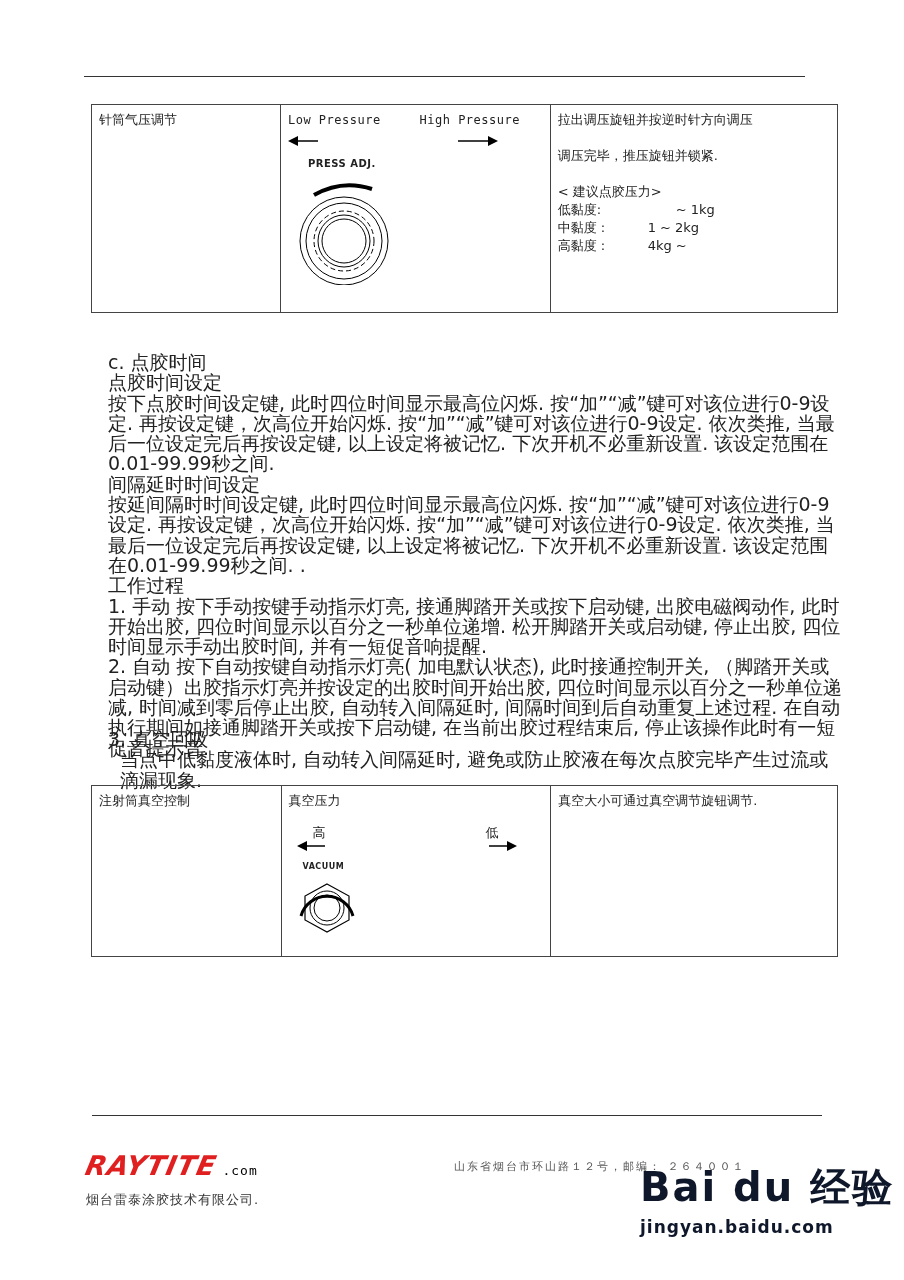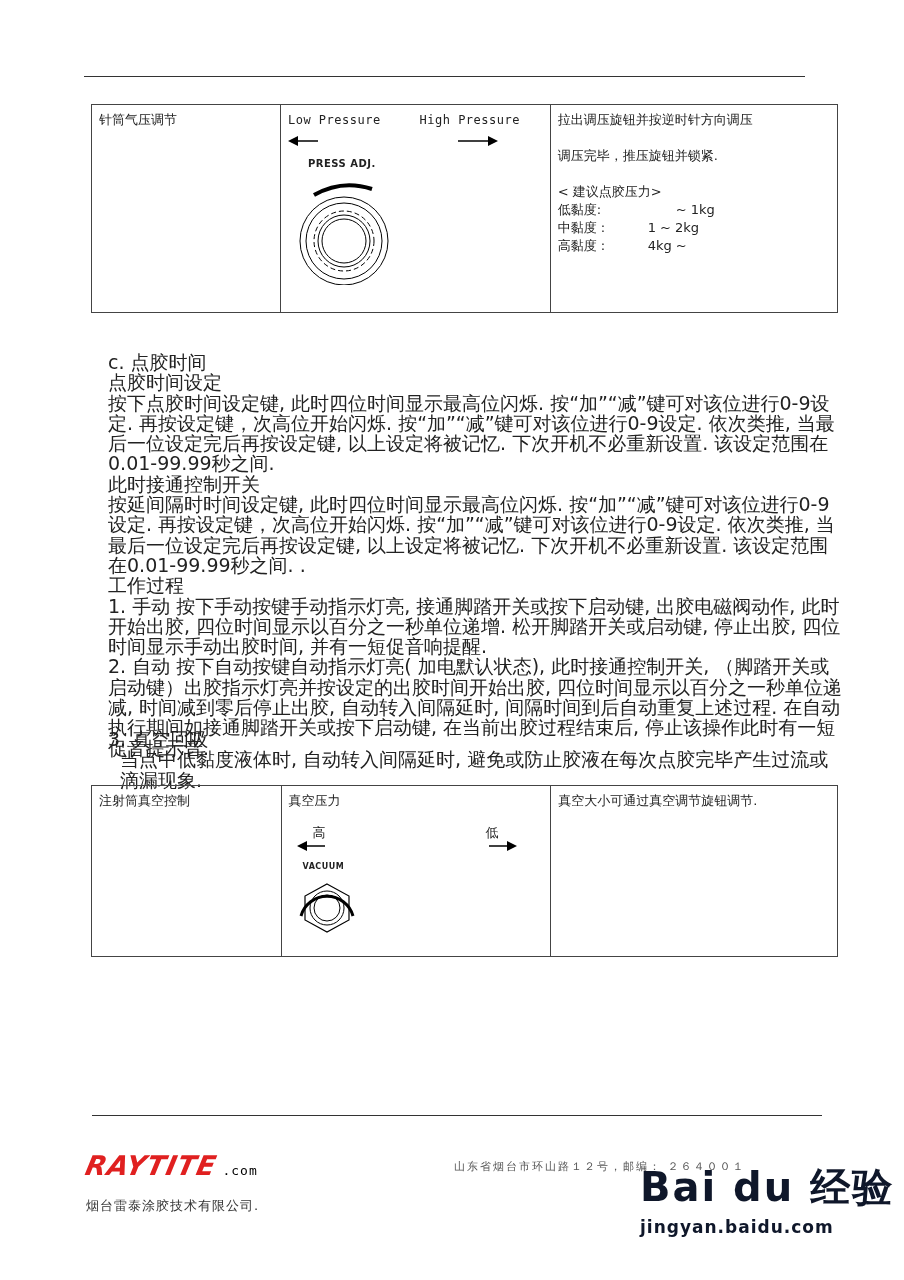--- a/index.html
+++ b/index.html
@@ -27,21 +27,21 @@
   .section p { margin: 0; }
   #sec-c { top: 352px; }
   #sec-3 { top: 729px; }
   .indent { padding-left: 12px; }
   .vac-labels { display: flex; justify-content: space-between; width: 210px; margin-top: 14px; padding-left: 24px; box-sizing: border-box; }
   .vacuum-text { font-size: 8px; font-weight: bold; margin: 6px 0 0 14px; letter-spacing: 0.5px; }
   .footer-logo { position: absolute; left: 86px; top: 1150px; }
   .logo-text { font-family: "DejaVu Sans", sans-serif; font-style: italic; font-weight: bold; font-size: 27px;
                color: #e02020; letter-spacing: 1px; transform: skewX(-12deg); display: inline-block; }
   .logo-com { font-family: "DejaVu Sans Mono", monospace; font-size: 13px; color: #000000; margin-left: 6px; letter-spacing: 1px; }
-  .company { font-size: 13px; color: #333; margin-top: 16px; letter-spacing: 1px; }
+  .company { font-size: 13px; color: #333; margin-top: 10px; letter-spacing: 1px; }
   .footer-addr { position: absolute; left: 454px; top: 1157px; font-size: 11px; line-height: 20px; color: #555; letter-spacing: 2px; }
   .watermark { position: absolute; left: 640px; top: 1160px; color: #0f172a; font-weight: bold; }
   .wm-big { font-size: 40px; letter-spacing: 2px; }
   .wm-small { font-size: 17px; margin-top: 2px; letter-spacing: 1px; }
 </style>
 </head>
 <body>
 
 <div class="hr-top"></div>
 
@@ -94,21 +94,21 @@
           </div>
     </td>
   </tr>
 </tbody>
   </table>
 
 <div class="section" id="sec-c">
   <p>c.   点胶时间</p>
   <p>点胶时间设定</p>
   <p>按下点胶时间设定键, 此时四位时间显示最高位闪烁. 按“加”“减”键可对该位进行0-9设定. 再按设定键，次高位开始闪烁.  按“加”“减”键可对该位进行0-9设定. 依次类推, 当最后一位设定完后再按设定键, 以上设定将被记忆. 下次开机不必重新设置. 该设定范围在0.01-99.99秒之间.</p>
-  <p>此时接通控制开关</p>
+  <p>间隔延时时间设定</p>
   <p>按延间隔时时间设定键, 此时四位时间显示最高位闪烁. 按“加”“减”键可对该位进行0-9设定. 再按设定键，次高位开始闪烁.  按“加”“减”键可对该位进行0-9设定. 依次类推,  当最后一位设定完后再按设定键, 以上设定将被记忆. 下次开机不必重新设置. 该设定范围在0.01-99.99秒之间.  .</p>
   <p>工作过程</p>
   <p>1. 手动   按下手动按键手动指示灯亮,   接通脚踏开关或按下启动键, 出胶电磁阀动作,   此时开始出胶,   四位时间显示以百分之一秒单位递增.  松开脚踏开关或启动键, 停止出胶,  四位时间显示手动出胶时间, 并有一短促音响提醒.</p>
   <p>2. 自动   按下自动按键自动指示灯亮( 加电默认状态), 此时接通控制开关, （脚踏开关或启动键）出胶指示灯亮并按设定的出胶时间开始出胶,   四位时间显示以百分之一秒单位递减, 时间减到零后停止出胶, 自动转入间隔延时, 间隔时间到后自动重复上述过程. 在自动执行期间如接通脚踏开关或按下启动键, 在当前出胶过程结束后, 停止该操作此时有一短促音提示音.</p>
 </div>
 
 <div class="section" id="sec-3">
   <p>3.  真空回吸</p>
   <p class="indent">当点中低黏度液体时,  自动转入间隔延时,  避免或防止胶液在每次点胶完毕产生过流或滴漏现象.</p>
 </div>

